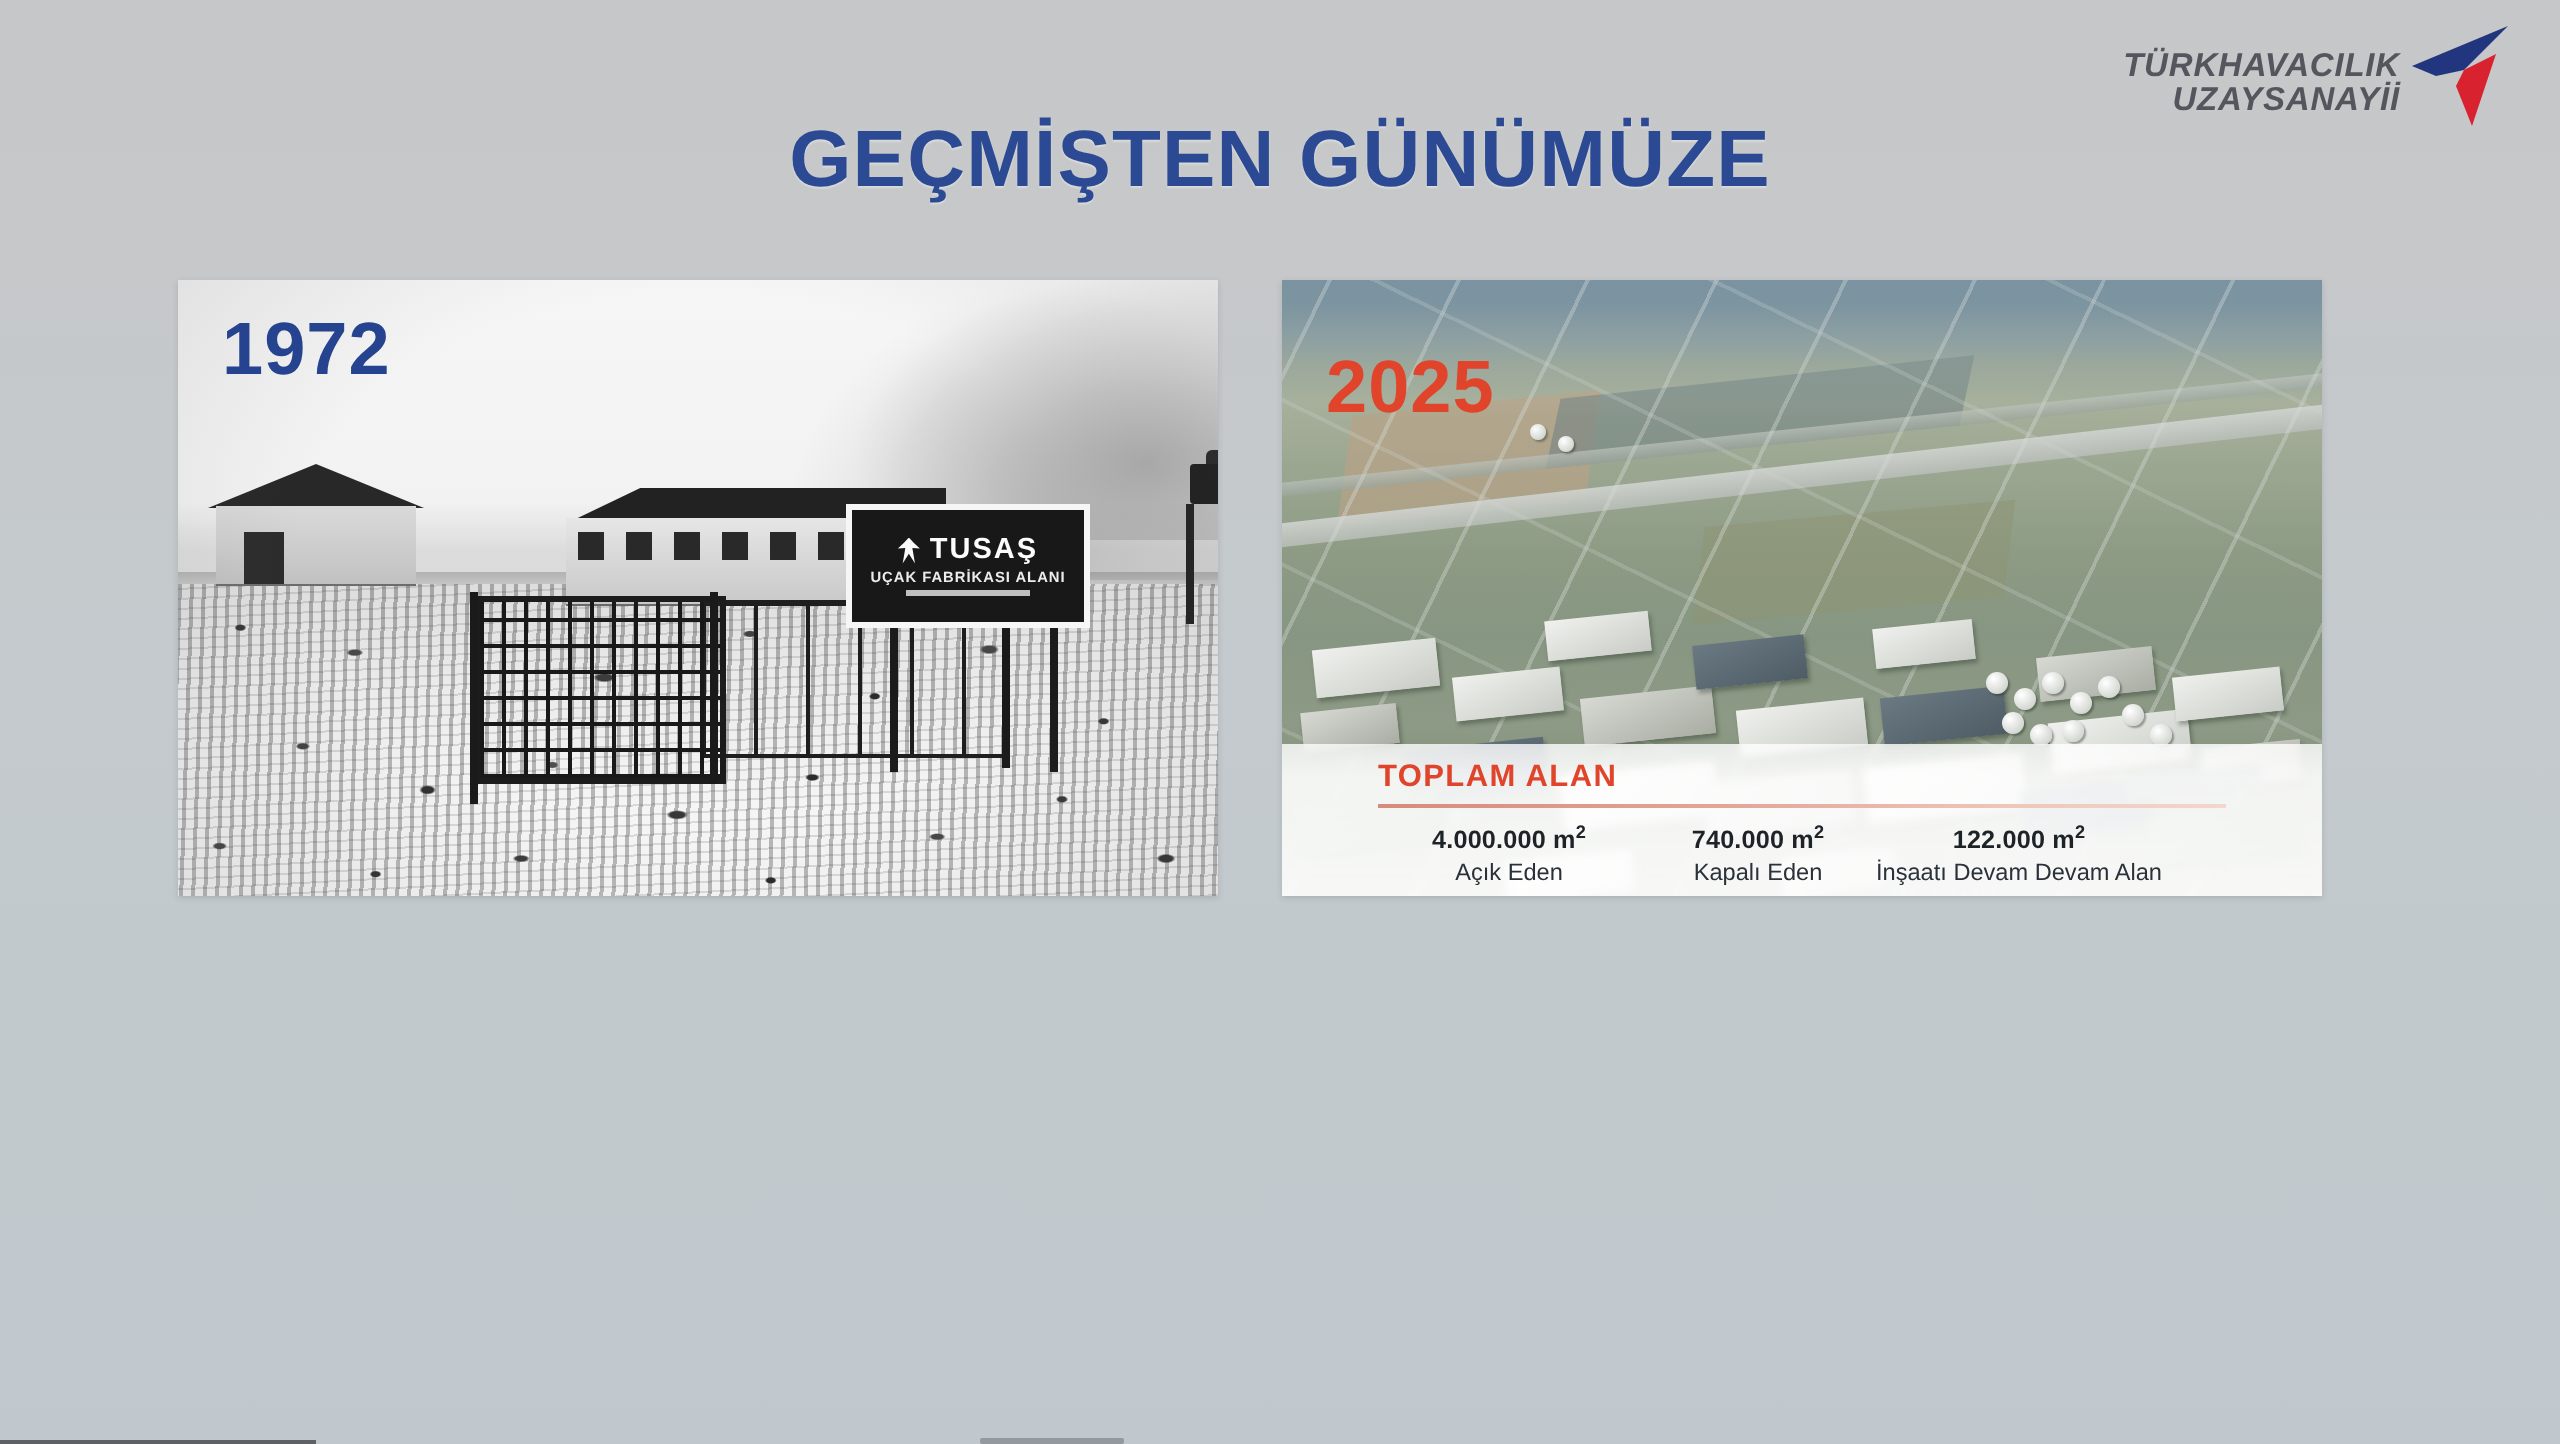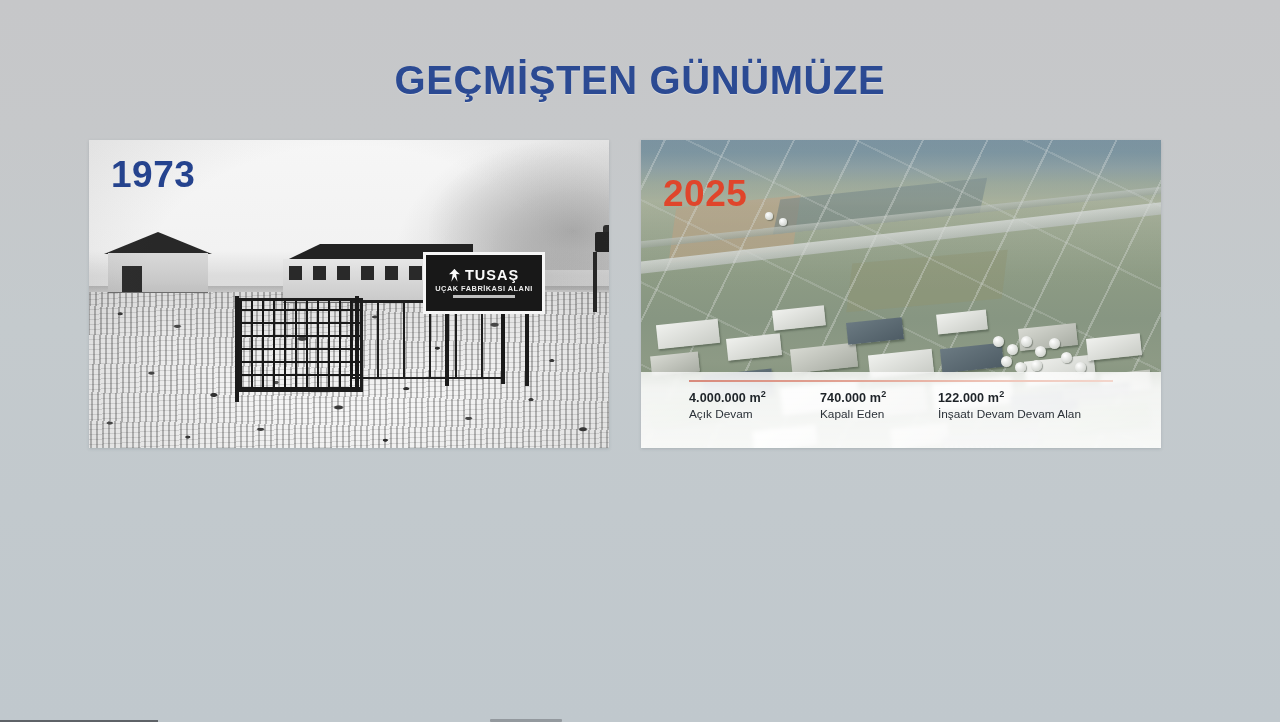--- a/index.html
+++ b/index.html
@@ -406,20 +406,21 @@
     margin-bottom: 7px;
   }
   .stats-row {
     display: flex;
     gap: 0;
   }
   .stat {
     display: flex;
     flex-direction: column;
     gap: 2px;
+    align-items: center;
   }
   .stat:nth-child(1) { width: 131px; }
   .stat:nth-child(2) { width: 118px; }
   .stat:nth-child(3) { width: auto; }
   .stat-value {
     font-size: 12.6px;
     font-weight: bold;
     color: #1e2328;
     white-space: nowrap;
     letter-spacing: 0.1px;
@@ -444,20 +445,32 @@
     background: #6d7379;
     opacity: 0.55;
     border-radius: 1px;
   }
 </style>
 </head>
 <body>
 
 <div class="slide">
 
+  <div class="logo">
+    <div class="logo-text">
+      <span class="logo-line1">TÜRKHAVACILIK</span>
+      <span class="logo-line2">UZAYSANAYİİ</span>
+    </div>
+    <div class="logo-mark">
+      <svg width="54" height="54" viewBox="0 0 54 54" aria-hidden="true">
+        <polygon points="4,22 52,2 30,24 16,27" fill="#22357f"></polygon>
+        <polygon points="30,24 46,16 34,52 26,32" fill="#d8222f"></polygon>
+      </svg>
+    </div>
+  </div>
 
   <div class="page-title">GEÇMİŞTEN GÜNÜMÜZE</div>
 
   <div class="panel panel-left">
     <div class="photo-bw">
       <div class="bw-sky-haze"></div>
       <div class="bw-smoke"></div>
       <div class="bw-horizon"></div>
       <div class="bw-ground"></div>
 
@@ -494,21 +507,21 @@
         <span class="sign-bar"></span>
       </div>
       <div class="bw-sign-legs">
         <span style="left:8px;"></span>
           <span style="left:88px;"></span>
       </div>
 
       <div class="bw-vignette"></div>
     </div>
 
-    <div class="year-label year-1973">1973</div>
+    <div class="year-label year-1973">1972</div>
   </div>
 
   <div class="panel panel-right">
     <div class="photo-aerial">
       <div class="aer-field-a"></div>
       <div class="aer-apron"></div>
       <div class="aer-runway2"></div>
       <div class="aer-runway"></div>
       <div class="aer-field-b"></div>
       <div class="aer-roads"></div>
@@ -555,26 +568,27 @@
 
       <div class="aer-lot" style="left:302px; top:292px; width:96px; height:16px; transform:rotate(-6deg);"></div>
       <div class="aer-lot" style="left:420px; top:246px; width:70px; height:12px; transform:rotate(-6deg);"></div>
 
       <div class="aer-haze"></div>
     </div>
 
     <div class="year-label year-2025">2025</div>
 
     <div class="stats-panel">
+      <div class="stats-title">TOPLAM ALAN</div>
       <div class="stats-rule"></div>
       <div class="stats-row">
 
         <div class="stat">
           <div class="stat-value"><span>4.000.000 m</span><span class="sup">2</span></div>
-          <div class="stat-label">Açık Devam</div>
+          <div class="stat-label">Açık Eden</div>
         </div>
 
         <div class="stat">
           <div class="stat-value"><span>740.000 m</span><span class="sup">2</span></div>
           <div class="stat-label">Kapalı Eden</div>
         </div>
 
         <div class="stat">
           <div class="stat-value"><span>122.000 m</span><span class="sup">2</span></div>
           <div class="stat-label">İnşaatı Devam Devam Alan</div>

